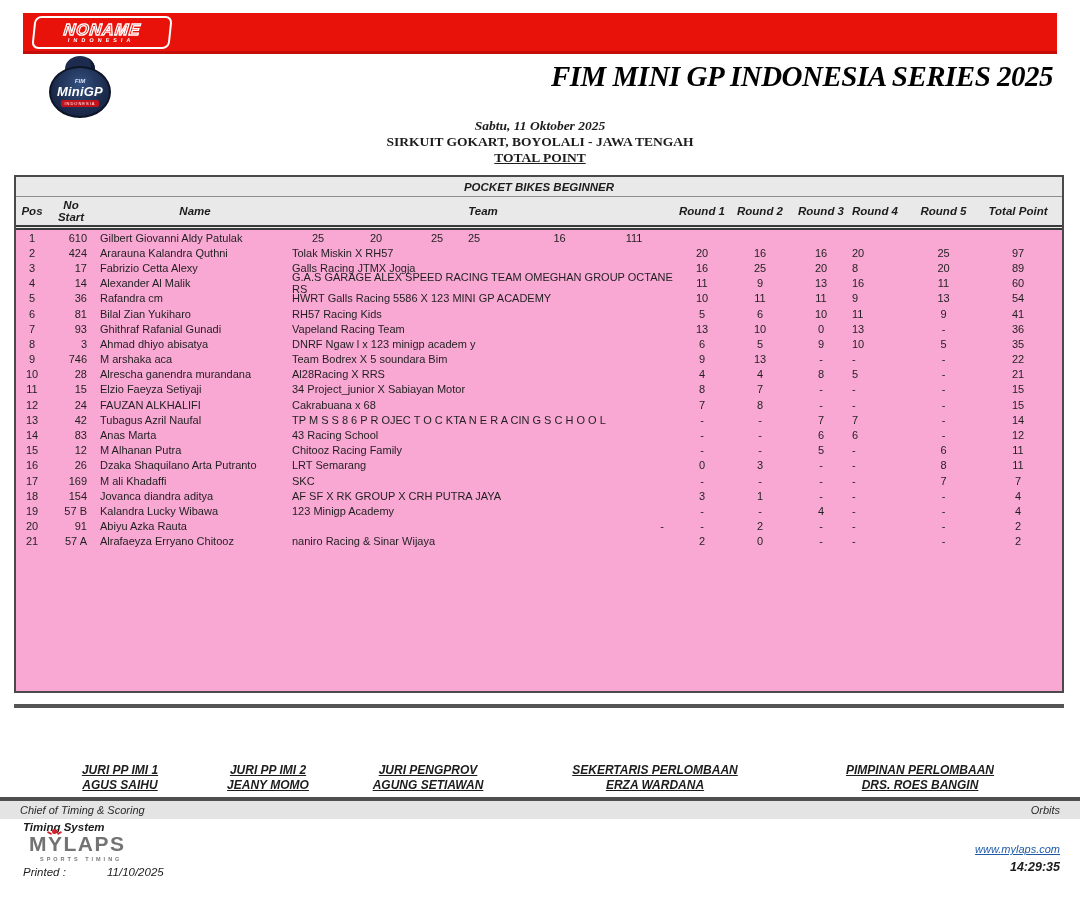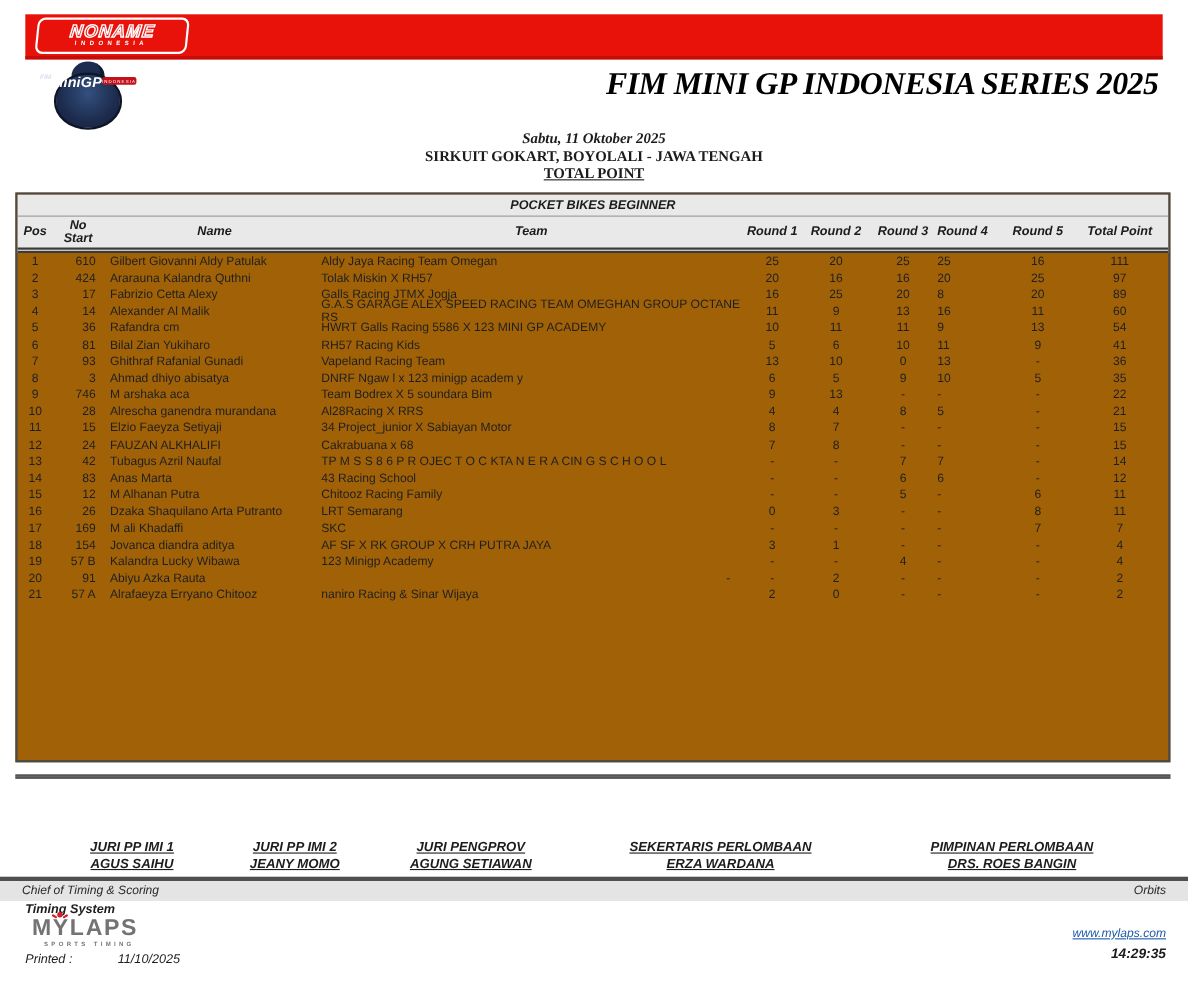--- a/index.html
+++ b/index.html
@@ -8,34 +8,34 @@
 
   
   .banner { position:absolute; left:23px; top:13px; width:1034px; height:41px; background:#e8120b; border-bottom:3px solid #c40d08; display:flex; align-items:center; }
   .brand-box { margin-left:10px; width:138px; height:33px; border:2px solid #fff; border-radius:7px; display:flex; flex-direction:column; align-items:center; justify-content:center; transform:skewX(-6deg); }
   .brand-name { font-size:16px; font-weight:900; font-style:italic; color:#e8120b; -webkit-text-stroke:1.3px #ffffff; letter-spacing:1px; line-height:15px; }
   .brand-sub { font-size:5.5px; font-weight:700; color:#ffffff; letter-spacing:4px; line-height:6px; }
 
   
   .badge { position:absolute; left:46px; top:56px; width:68px; height:66px; }
   .badge-helmet { position:absolute; left:19px; top:0; width:30px; height:26px; background:#1d2c4e; border-radius:50% 50% 40% 40%; box-shadow:inset -4px -3px 0 #101b33; }
-  .badge-circle { position:absolute; left:3px; top:10px; width:62px; height:52px; background:radial-gradient(circle at 50% 35%, #33507f 0%, #1d2c4e 60%, #121d38 100%); border:2px solid #0d1527; border-radius:50%; display:flex; flex-direction:row; justify-content:center; }
+  .badge-circle { position:absolute; left:3px; top:10px; width:62px; height:52px; background:radial-gradient(circle at 50% 35%, #33507f 0%, #1d2c4e 60%, #121d38 100%); border:2px solid #0d1527; border-radius:50%; display:flex; flex-direction:column; align-items:center; justify-content:center; }
   .badge-fim { font-size:6px; font-weight:700; font-style:italic; color:#d8e0f0; line-height:7px; }
   .badge-name { font-size:13px; font-weight:900; font-style:italic; color:#ffffff; line-height:13px; letter-spacing:0.2px; }
   .badge-ribbon { margin-top:2px; width:38px; height:7px; background:#c3121b; border-radius:2px; display:flex; align-items:center; justify-content:center; }
   .badge-ribbon span { font-size:4px; color:#fff; letter-spacing:1px; }
 
   
   .main-title { position:absolute; left:540px; top:60px; width:524px; text-align:center; font-family:"Liberation Serif", serif; font-size:29px; font-weight:700; font-style:italic; color:#000000; letter-spacing:-0.5px; }
   .date-line { position:absolute; left:0; top:118px; width:1080px; text-align:center; font-family:"Liberation Serif", serif; font-size:13.5px; font-weight:700; font-style:italic; }
   .venue-line { position:absolute; left:0; top:134px; width:1080px; text-align:center; font-family:"Liberation Serif", serif; font-size:13.5px; font-weight:700; }
   .report-type { position:absolute; left:0; top:150px; width:1080px; text-align:center; font-family:"Liberation Serif", serif; font-size:13.5px; font-weight:700; text-decoration:underline; }
 
   
-  .results { position:absolute; left:14px; top:175px; width:1050px; height:518px; border:2px solid #4a4a4a; background:#a16207; }
+  .results { position:absolute; left:14px; top:175px; width:1050px; height:518px; border:2px solid #4a4a4a; background:#f9a8d4; }
   .class-band { height:20px; background:#e9e9e9; border-bottom:1px solid #8f8f8f; display:flex; align-items:center; justify-content:center; font-size:11.5px; font-weight:700; font-style:italic; }
   .thead { height:33px; background:#e9e9e9; border-bottom:5px double #3a3a3a; display:flex; align-items:center; font-size:11.5px; font-weight:700; font-style:italic; }
   .rowline { display:flex; align-items:center; height:15.2px; font-size:11px; color:#1f1f1f; }
   .c { flex:0 0 auto; }
   .c-pos   { width:32px;  text-align:center; }
   .c-no    { width:46px;  text-align:right; padding-right:7px; }
   .c-name  { width:196px; text-align:left;  padding-left:6px; }
   .c-team  { width:384px; text-align:left;  padding-left:2px; display:flex; }
   .c-r1 { width:56px; text-align:center; }
   .c-r2 { width:60px; text-align:center; }
@@ -117,23 +117,20 @@
       <div class="c c-r3">Round 3</div>
       <div class="c c-r4">Round 4</div>
       <div class="c c-r5">Round 5</div>
       <div class="c c-total">Total Point</div>
     </div>
     <div>
         <div class="rowline">
           <div class="c c-pos">1</div>
           <div class="c c-no">610</div>
           <div class="c c-name">Gilbert Giovanni Aldy Patulak</div>
-          <div class="c c-team">
-            <span>Aldy Jaya Racing Team Omegan</span>
-          </div>
           <div class="c c-r1">25</div>
           <div class="c c-r2">20</div>
           <div class="c c-r3">25</div>
           <div class="c c-r4">25</div>
           <div class="c c-r5">16</div>
           <div class="c c-total">111</div>
         </div>
         <div class="rowline">
           <div class="c c-pos">2</div>
           <div class="c c-no">424</div>

